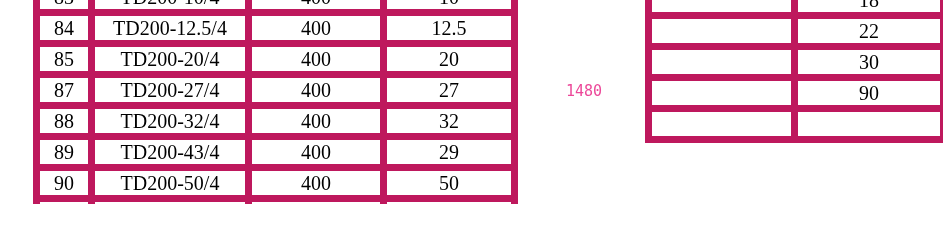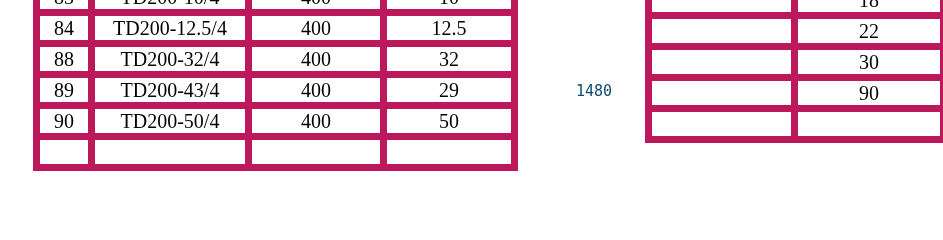--- a/index.html
+++ b/index.html
@@ -55,25 +55,25 @@
   }
   #right-table col.c-blank { width: 146px; }
   #right-table col.c-value { width: 149px; }
 
   
   #center-label {
     position: absolute;
     left: 556px;
     top: 82px;
     width: 56px;
-    text-align: right;
+    text-align: center;
     font-family: "DejaVu Sans Mono", "Liberation Mono", monospace;
     font-size: 15px;
     line-height: 18px;
-    color: #0c4a6e;
+    color: #ec4899;
     letter-spacing: 0px;
   }
 </style>
 </head>
 <body>
 
 <table class="tbl" id="left-table">
   <colgroup>
     <col class="c-index">
     <col class="c-model">
@@ -85,20 +85,32 @@
       <td>83</td>
       <td>TD200-10/4</td>
       <td>400</td>
       <td>10</td>
     </tr>
     <tr>
       <td>84</td>
       <td>TD200-12.5/4</td>
       <td>400</td>
       <td>12.5</td>
+    </tr>
+    <tr>
+      <td>85</td>
+      <td>TD200-20/4</td>
+      <td>400</td>
+      <td>20</td>
+    </tr>
+    <tr>
+      <td>87</td>
+      <td>TD200-27/4</td>
+      <td>400</td>
+      <td>27</td>
     </tr>
     <tr>
       <td>88</td>
       <td>TD200-32/4</td>
       <td>400</td>
       <td>32</td>
     </tr>
     <tr>
       <td>89</td>
       <td>TD200-43/4</td>

